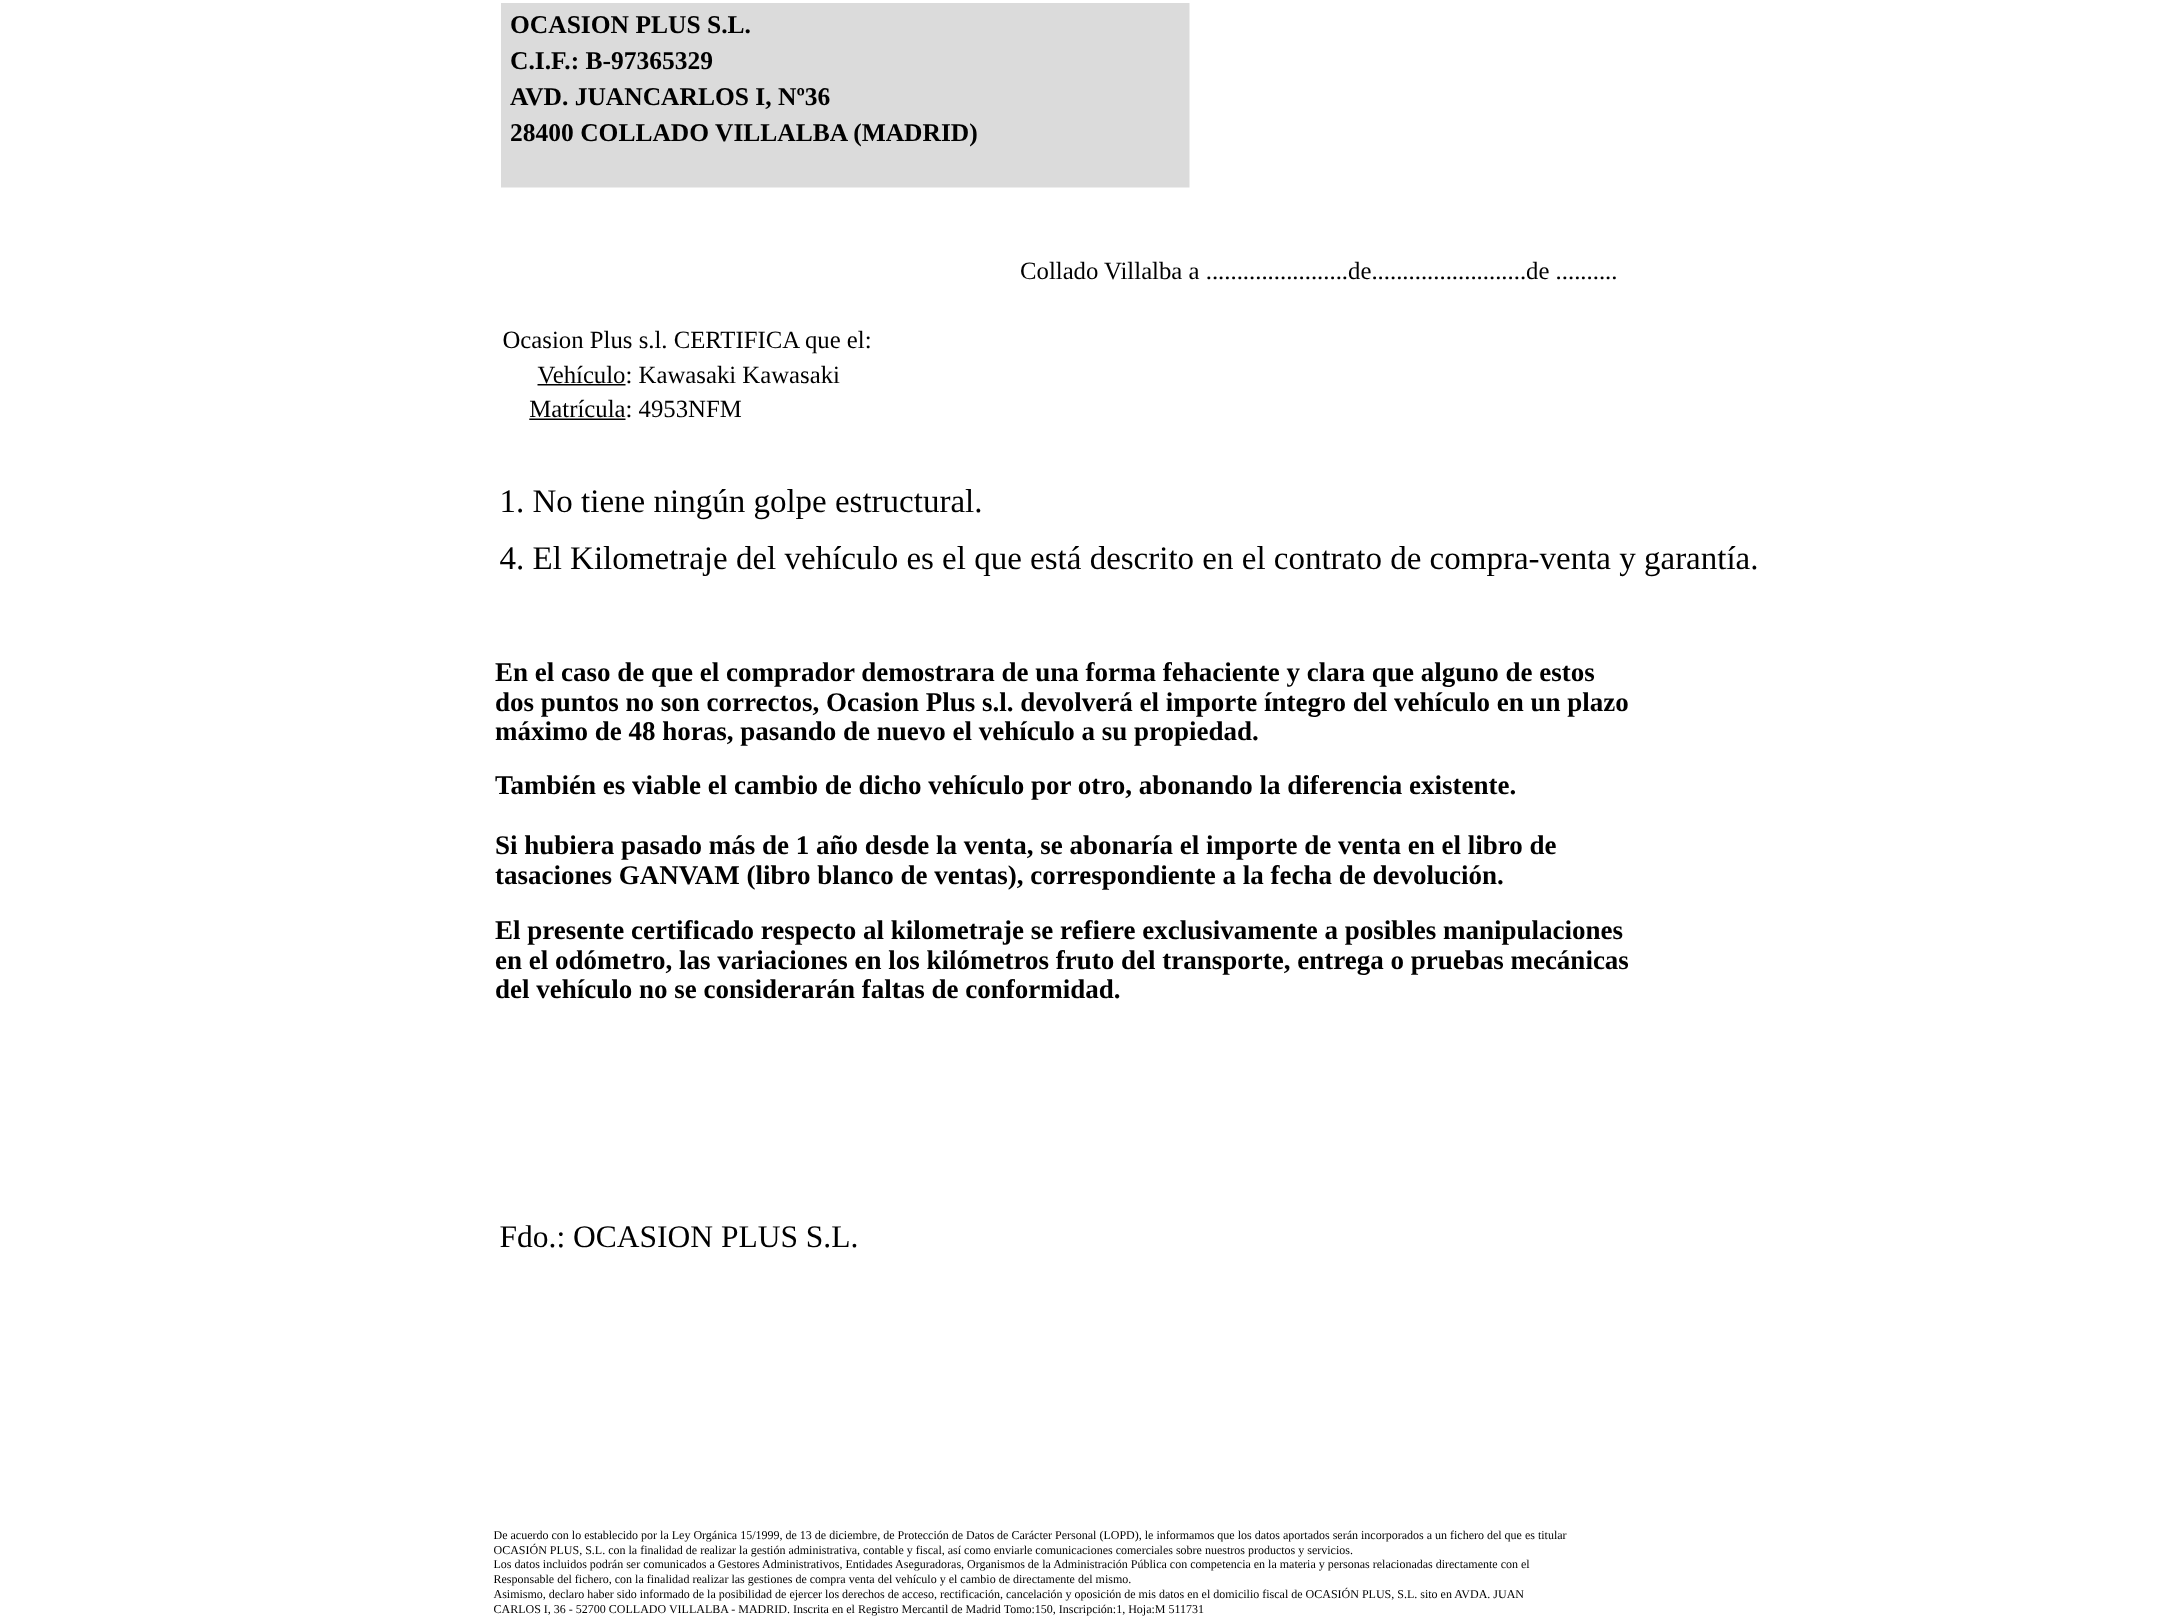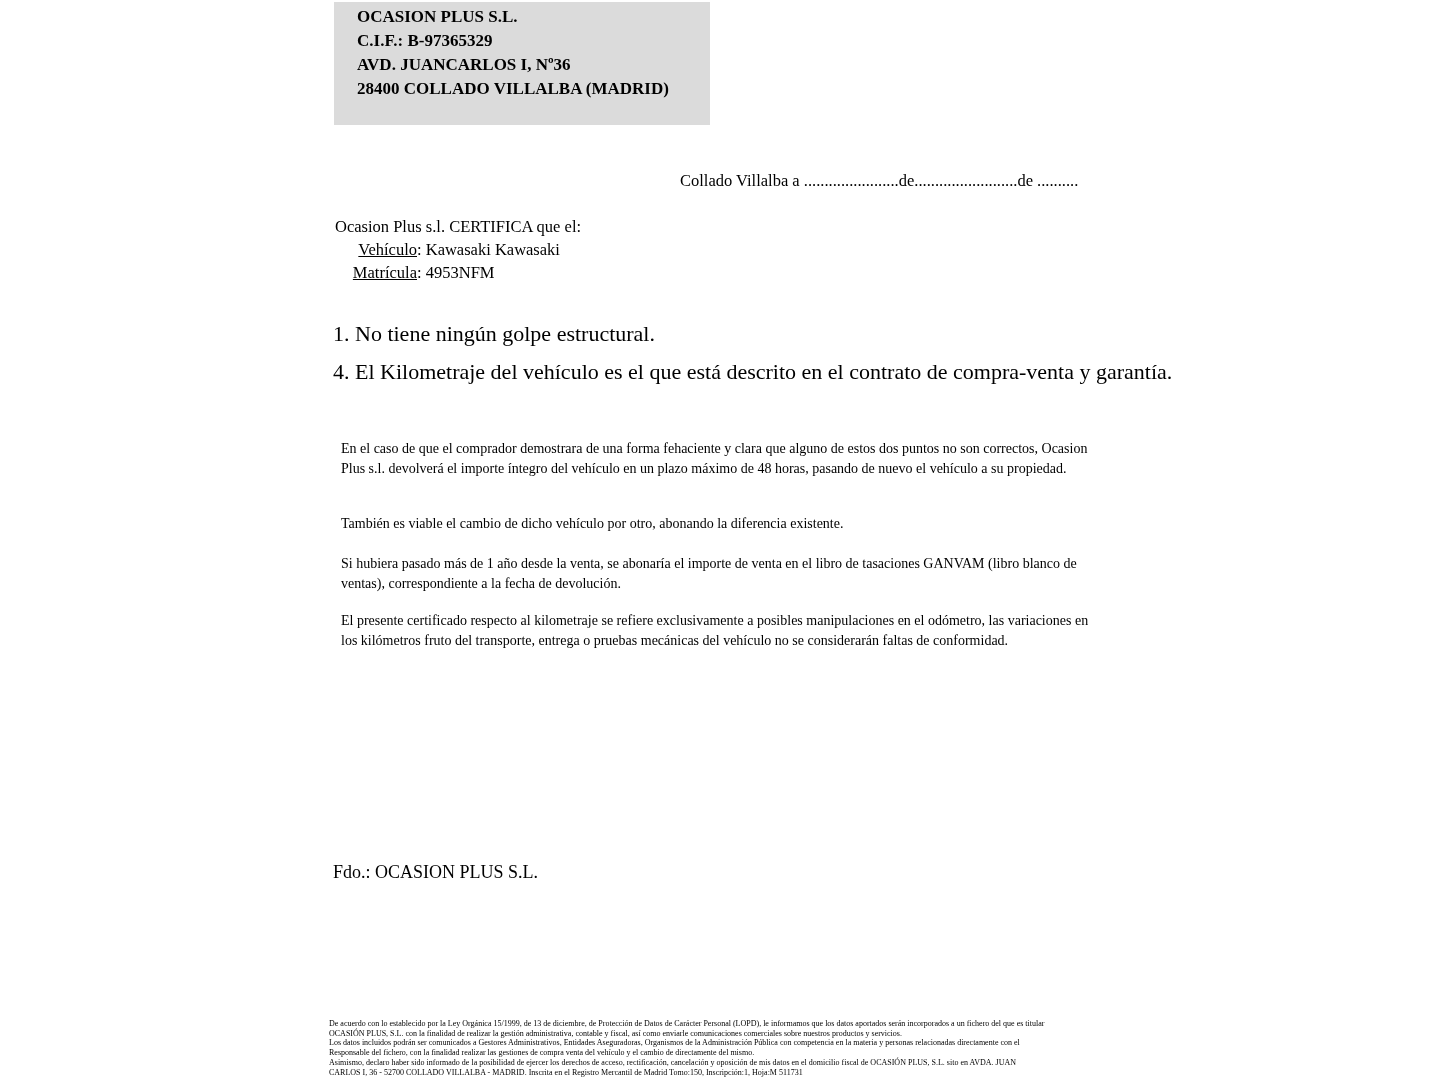--- a/index.html
+++ b/index.html
@@ -13,25 +13,25 @@
     height: 1080px;
     background: #ffffff;
     color: #000000;
     font-family: "Liberation Serif", "DejaVu Serif", serif;
     overflow: hidden;
   }
   .header-box {
     position: absolute;
     left: 334px;
     top: 2px;
-    width: 376px;
+    width: 459px;
     height: 123px;
     background: #dbdbdb;
     box-sizing: border-box;
-    padding: 3px 0 0 23px;
+    padding: 3px 0 0 6px;
     font-weight: bold;
     font-size: 17px;
     line-height: 24px;
   }
   .date-line {
     position: absolute;
     left: 680px;
     top: 171px;
     font-size: 16.5px;
     line-height: 20px;
@@ -56,34 +56,35 @@
     position: absolute;
     left: 333px;
     font-size: 22px;
     line-height: 19.5px;
     white-space: nowrap;
   }
   .point-1 { top: 324px; }
   .point-2 { top: 362px; }
   .para {
     position: absolute;
-    left: 341px;
+    left: 330px;
     width: 763px;
-    font-size: 14px;
+    font-size: 18px;
     line-height: 19.5px;
+    font-weight: bold;
   }
   .para-1 { top: 439px; }
   .para-2 { top: 514px; }
   .para-3 { top: 554px; }
   .para-4 { top: 611px; }
   .signature {
     position: absolute;
     left: 333px;
-    top: 862px;
-    font-size: 18px;
+    top: 814px;
+    font-size: 21px;
     line-height: 20px;
   }
   .legal-footer {
     position: absolute;
     left: 329px;
     top: 1019px;
     font-size: 8px;
     line-height: 9.7px;
   }
   .legal-footer div {

